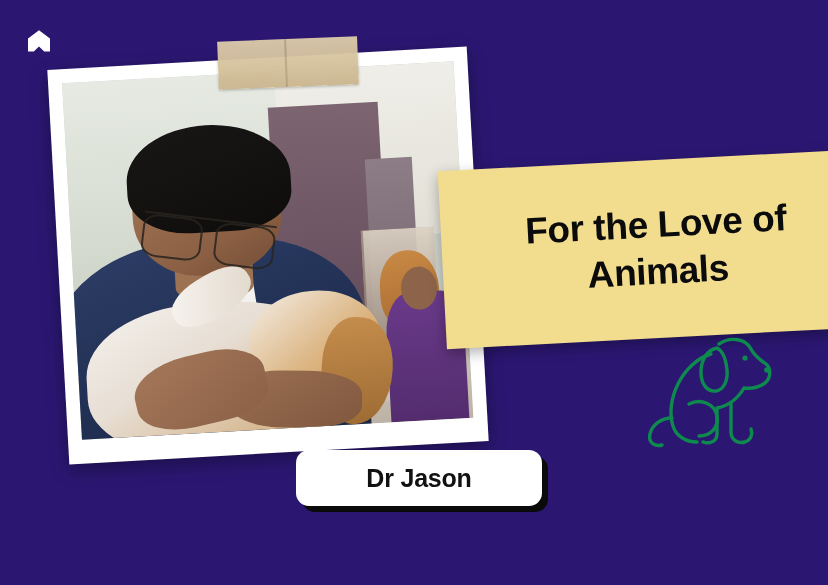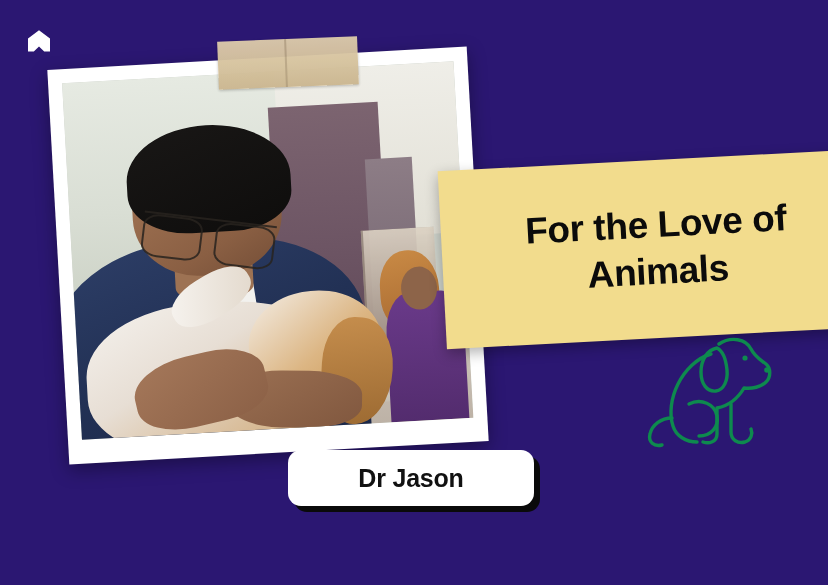--- a/index.html
+++ b/index.html
@@ -216,21 +216,21 @@
     line-height: 1.26;
     text-align: center;
     letter-spacing: -0.4px;
     padding: 0 26px;
     max-width: 320px;
   }
 
   
   .badge-wrap {
     position: absolute;
-    left: 288px;
+    left: 296px;
     top: 450px;
     width: 246px;
     height: 56px;
   }
   .badge-shadow {
     position: absolute;
     left: 6px; top: 6px;
     width: 100%; height: 100%;
     background: #0a0a0a;
     border-radius: 13px;

